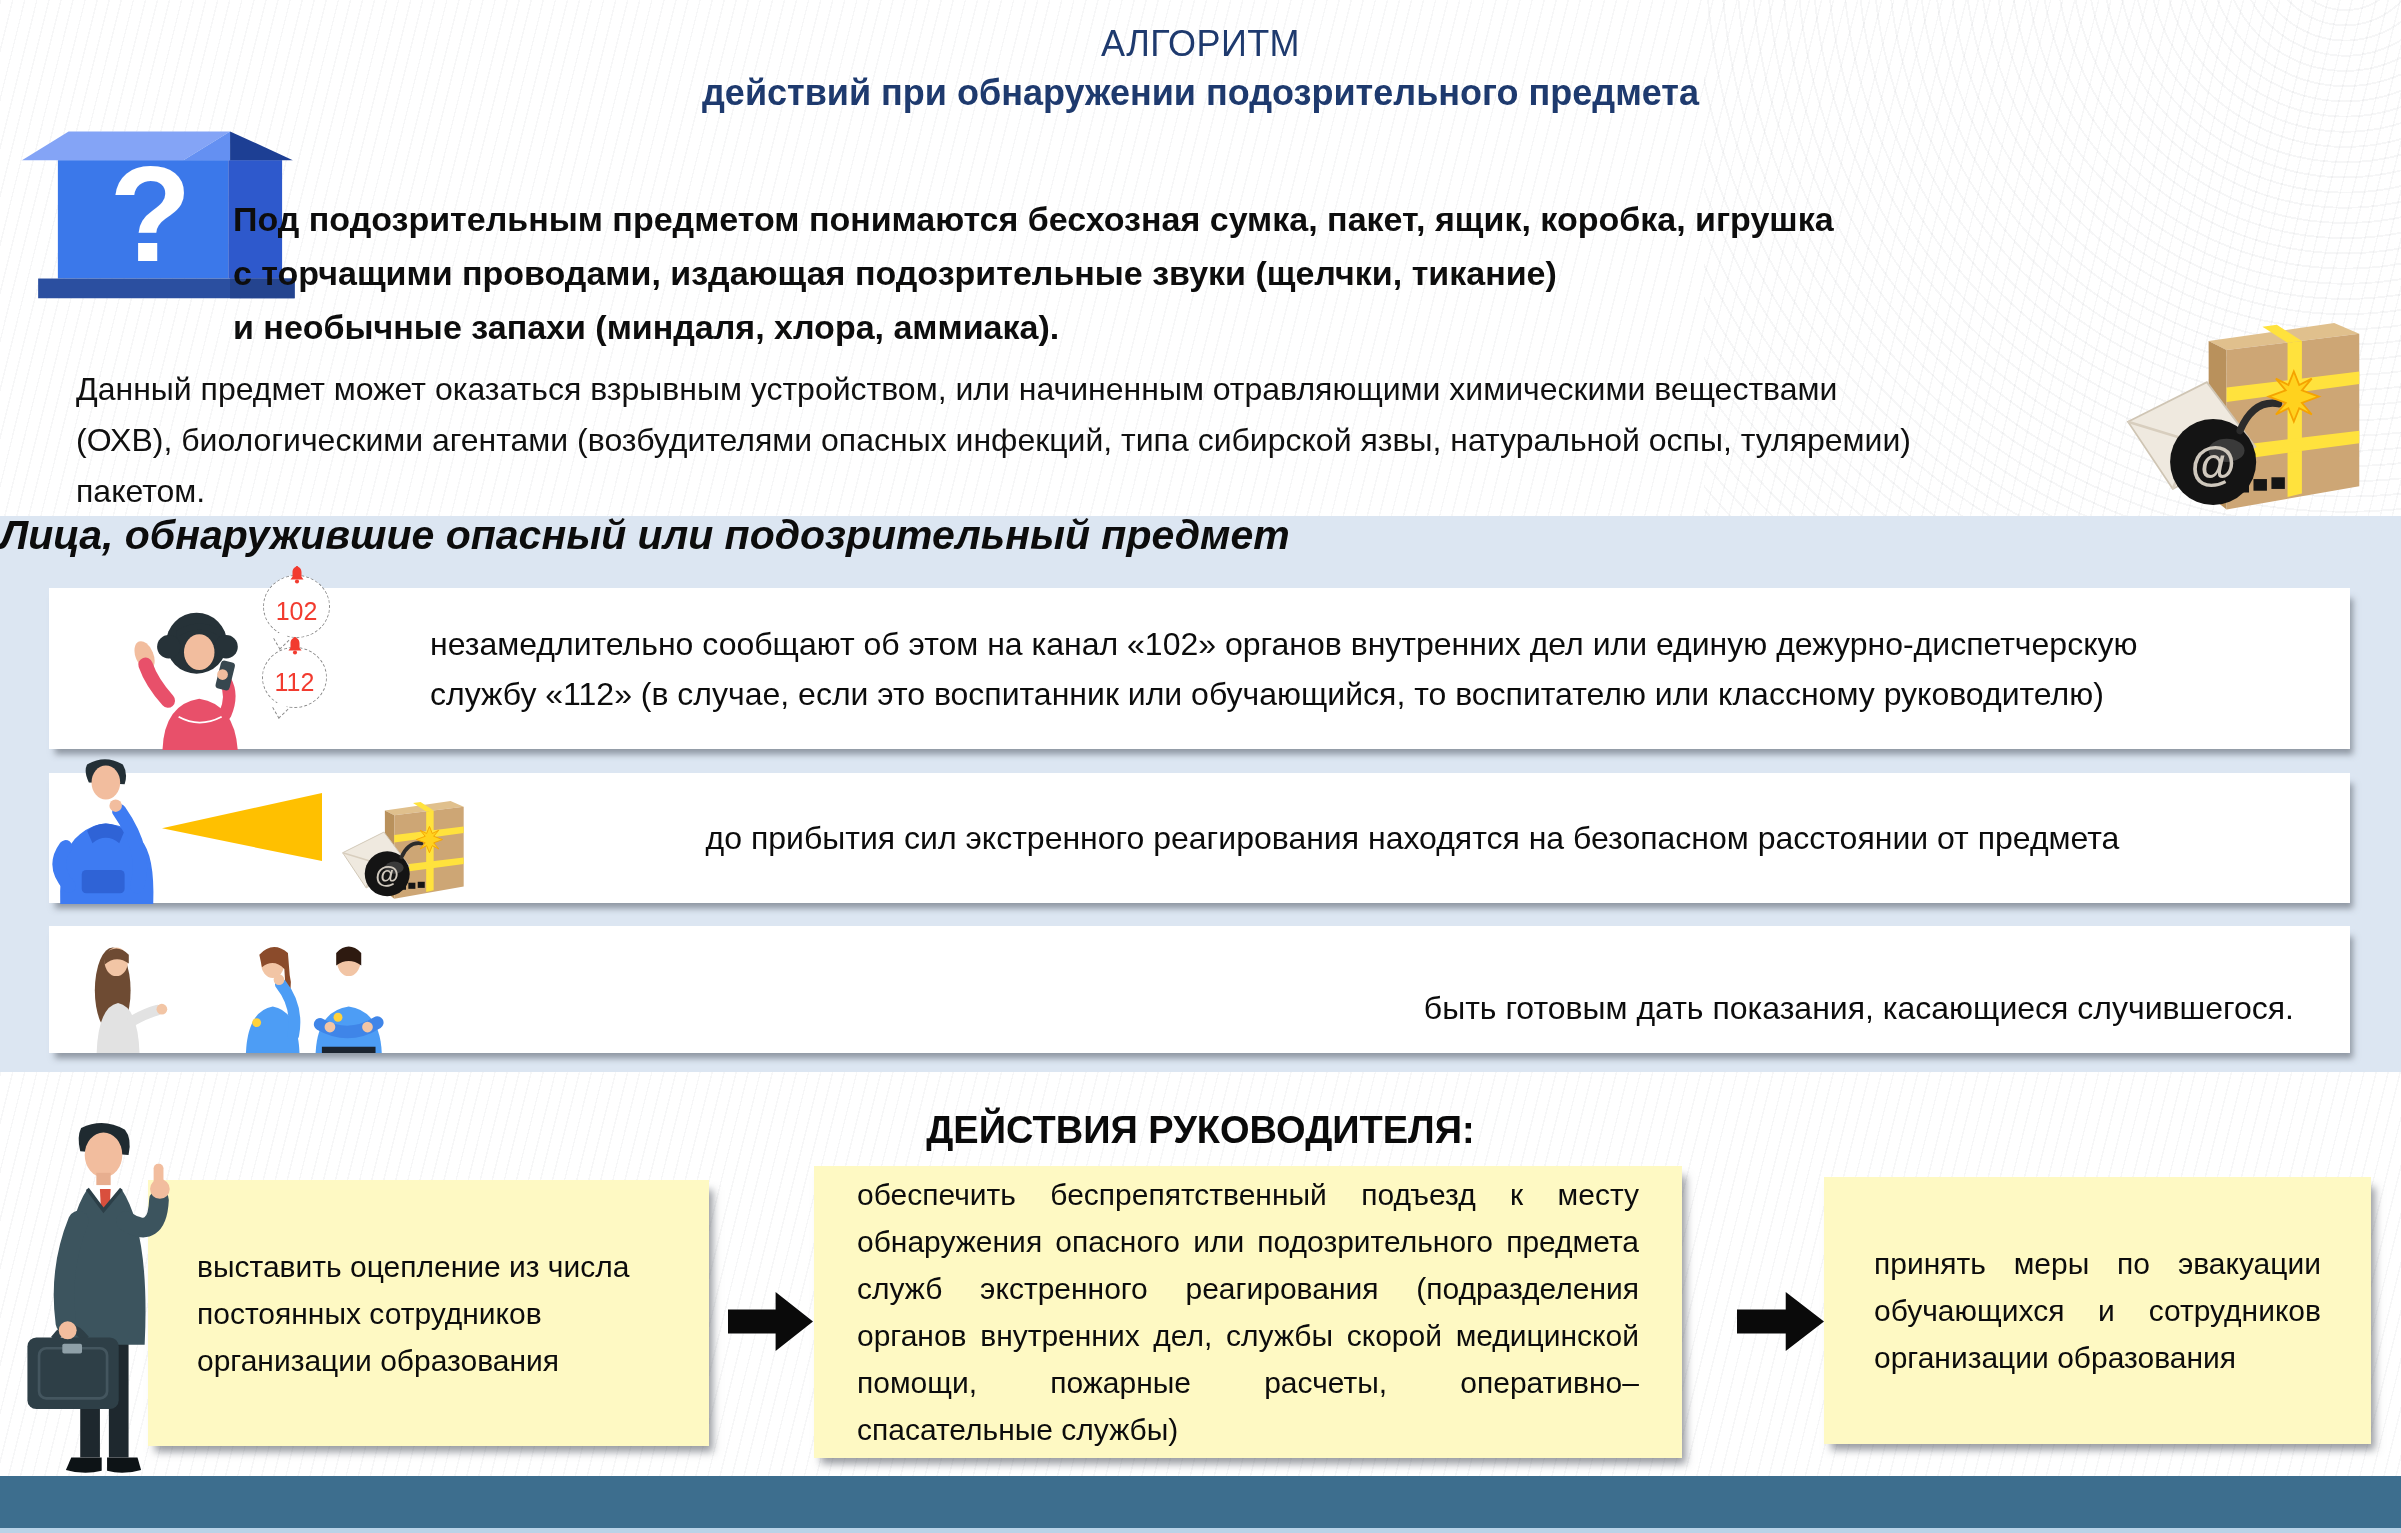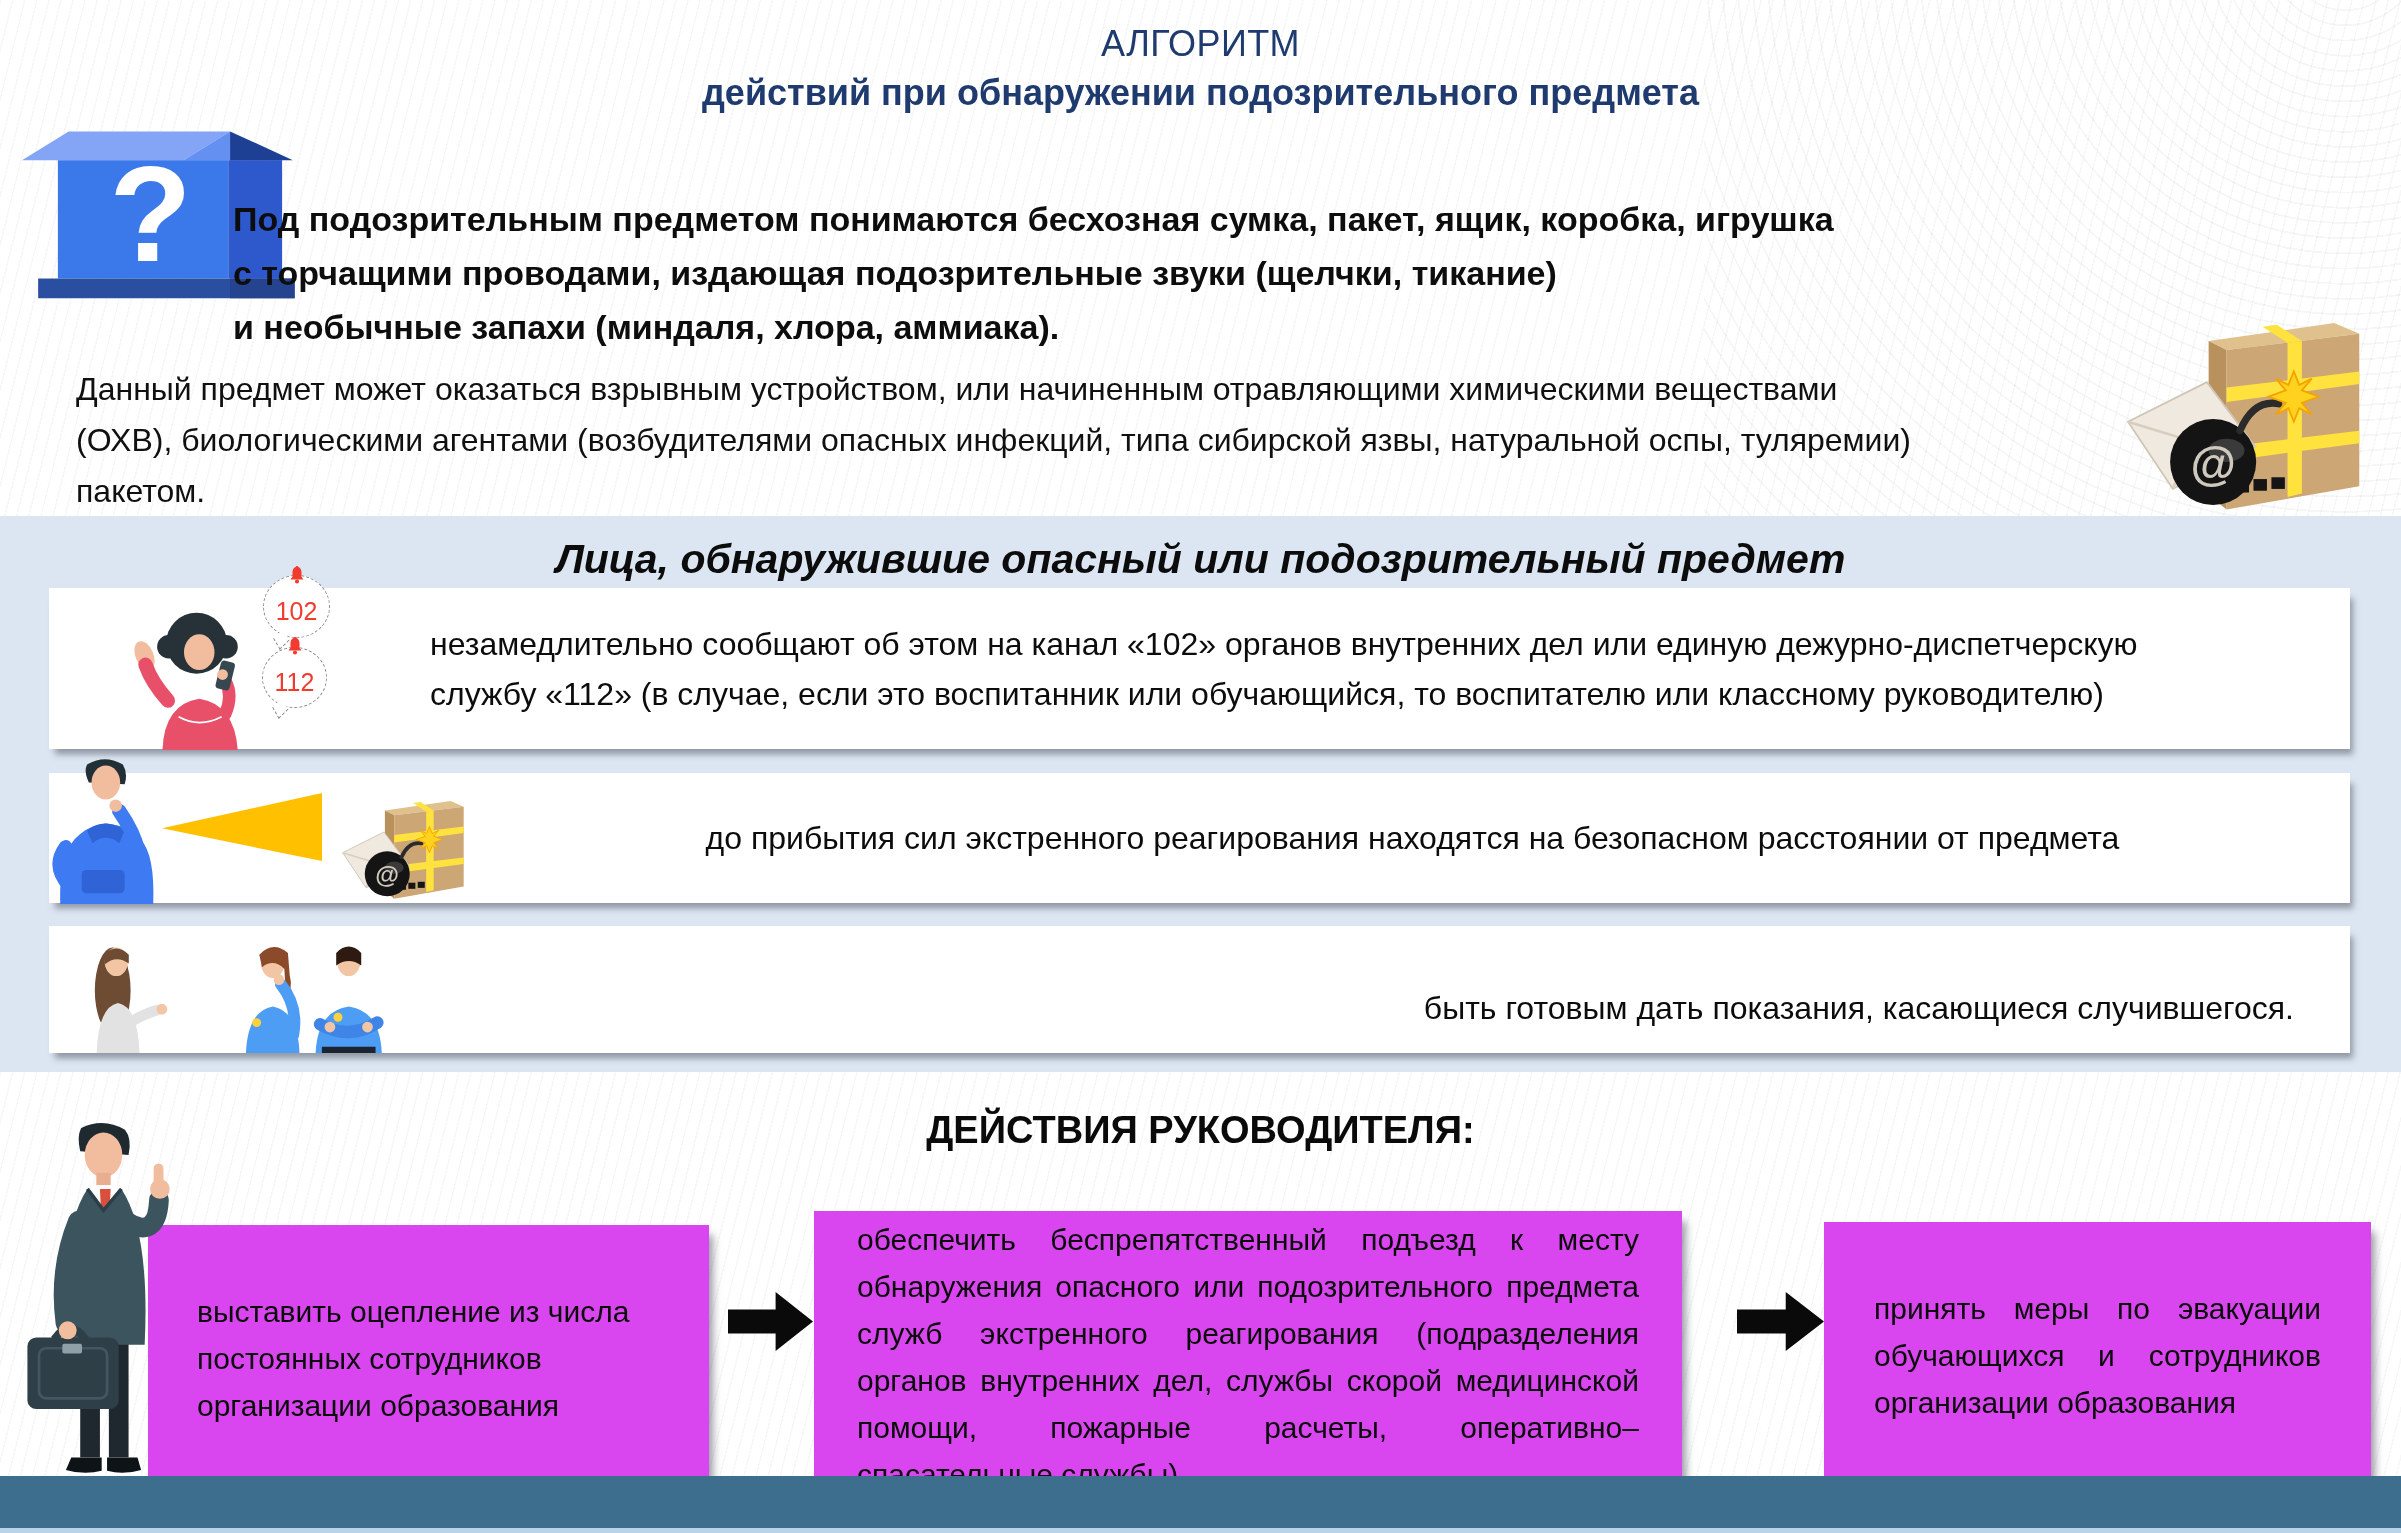--- a/index.html
+++ b/index.html
@@ -17,21 +17,21 @@
   .sub-title{top:72px;left:0;width:2401px;text-align:center;
       font-size:36px;font-weight:bold;color:#1e3a6e;z-index:2;}
   .definition{top:192px;left:233px;width:2009px;text-align:left;font-size:34px;
       font-weight:bold;line-height:54px;white-space:pre-line;color:#0d0d0d;z-index:2;}
   .description{top:364px;left:76px;width:2063px;font-size:32px;line-height:51px;
       white-space:pre-line;color:#101010;z-index:2;}
   .qmark{top:151px;left:70px;width:161px;height:126px;display:flex;align-items:center;
       justify-content:center;font-size:135px;font-weight:bold;color:#ffffff;z-index:3;}
   
   .band{top:516px;left:0;width:2401px;height:556px;background:#dce6f2;z-index:1;}
-  .band-heading{top:536px;left:0;width:2401px;text-align:center;font-size:41px;
+  .band-heading{top:512px;left:0;width:2401px;font-size:41px;
       font-weight:bold;font-style:italic;color:#0c0c0c;z-index:2;}
   .step-row{left:49px;width:2301px;background:#ffffff;z-index:2;
       box-shadow:4.5px 8px 6.3px -1.8px rgba(70,75,85,0.5);display:flex;align-items:center;}
   .row-1{top:588px;height:161px;}
   .row-2{top:773px;height:130px;}
   .row-3{top:926px;height:127px;}
   .row-text{font-size:32px;line-height:50px;color:#0c0c0c;}
   .row-1 .row-text{margin-left:381px;text-align:left;white-space:pre-line;padding-right:27px;}
   .row-2 .row-text{margin-left:466px;flex:1;text-align:center;padding-right:40px;}
   .row-3 .row-text{margin-left:341px;flex:1;text-align:right;padding-right:56px;margin-top:37px;}
@@ -41,22 +41,22 @@
   .bubble:after{content:"";position:absolute;bottom:-8px;left:10.8px;width:11.7px;height:11.7px;
       background:#fff;border-right:1.8px dashed #8a8a8a;border-bottom:1.8px dashed #8a8a8a;
       transform:rotate(60deg) skewX(14deg);}
   .bubble .num{color:#f23b2f;font-size:25px;margin-top:9px;}
   .bubble .bell{position:absolute;top:-10.8px;left:50%;transform:translateX(-50%);}
   .beam{position:absolute;background:#ffc000;
       clip-path:polygon(0 52%,100% 0,100% 100%);}
   
   .dir-heading{top:1109px;left:0;width:2401px;text-align:center;font-size:38px;
       font-weight:bold;color:#0a0a0a;z-index:2;}
-  .dir-box{background:#d946ef;box-shadow:5.4px 8px 8px -1.8px rgba(70,75,85,0.55);
-      display:flex;align-items:center;z-index:2;margin-top:45px;}
+  .dir-box{background:#fef9c3;box-shadow:5.4px 8px 8px -1.8px rgba(70,75,85,0.55);
+      display:flex;align-items:center;z-index:2;}
   .dir-box .bt{font-size:30px;line-height:47px;color:#0c0c0c;width:100%;}
   .box-1{top:1180px;left:148px;width:561px;height:266px;}
   .box-1 .bt{padding:0 49px;text-align:left;}
   .box-2{top:1166px;left:814px;width:868px;height:292px;}
   .box-2 .bt{padding:0 43px;text-align:justify;}
   .box-3{top:1177px;left:1824px;width:547px;height:267px;}
   .box-3 .bt{padding:0 50px;text-align:justify;}
   .flow-arrow{position:absolute;background:#0a0a0a;z-index:2;
       clip-path:polygon(0 31%,56% 31%,56% 3%,100% 50%,56% 97%,56% 69%,0 69%);}
   .arrow-1{top:1290px;left:728px;width:85px;height:63px;}

